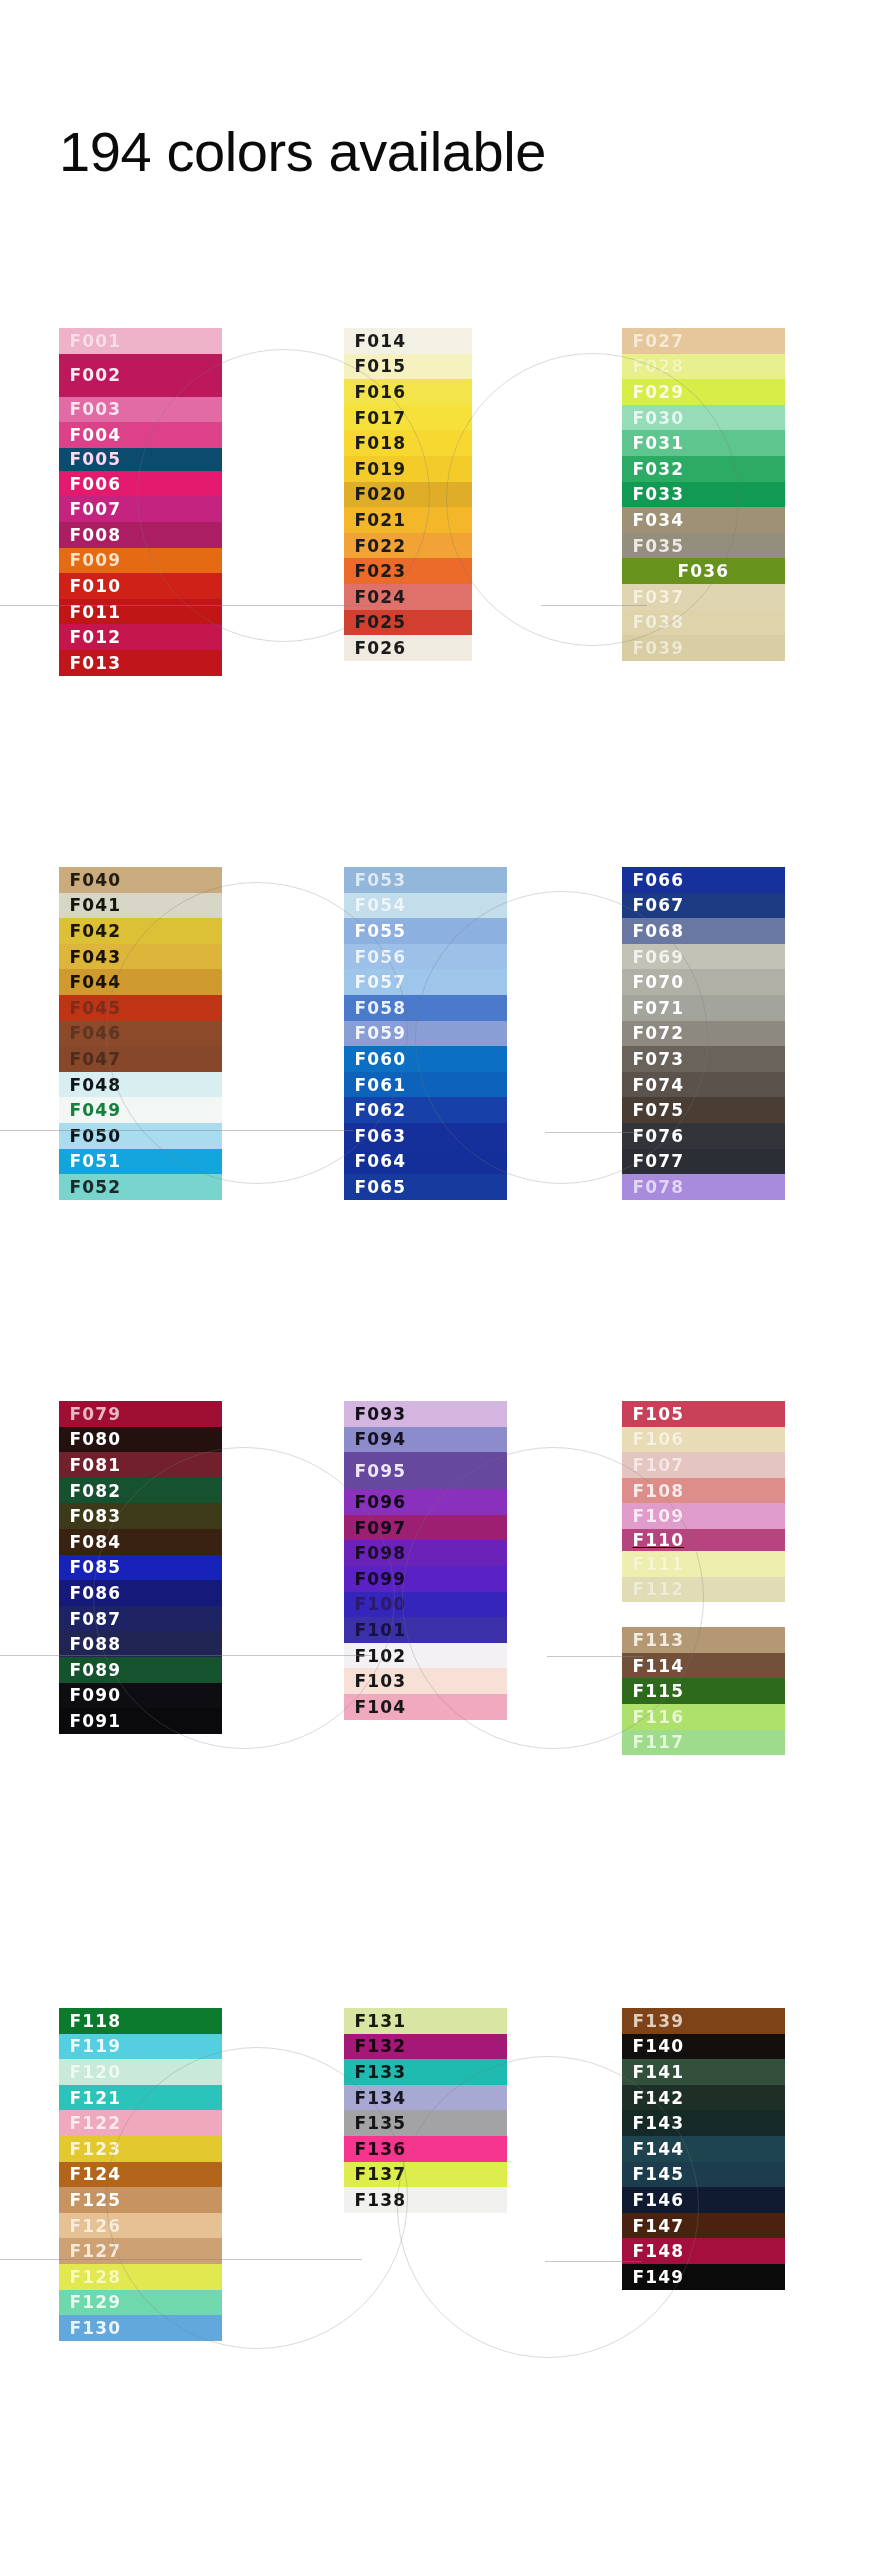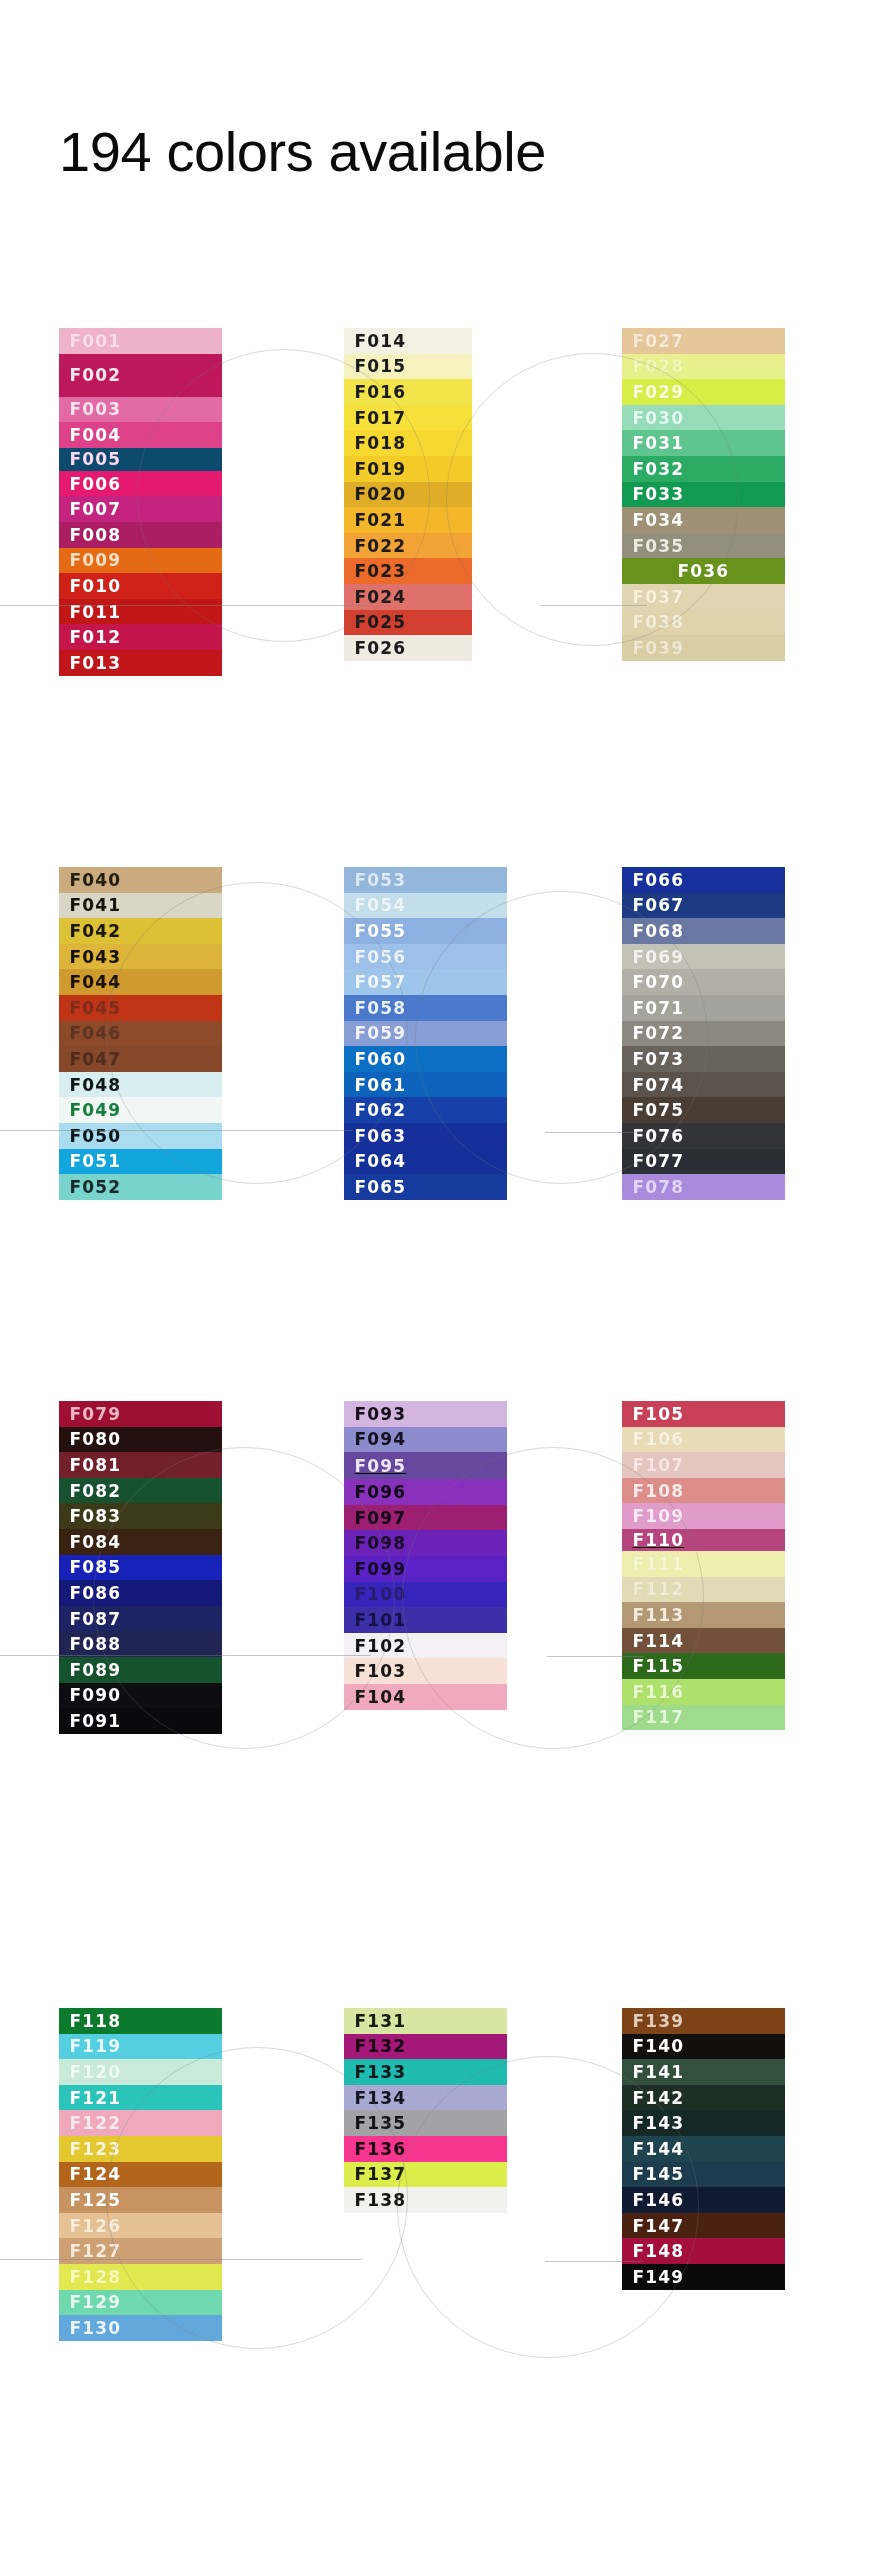--- a/index.html
+++ b/index.html
@@ -386,21 +386,21 @@
         <span style="color: rgb(255, 255, 255);">F091</span>
       </div>
     </div>
     <div class="swatch-block" style="left: 344px; top: 1401px; width: 163px; height: 307px;">
       <div class="swatch" style="height: 25.6px; background: rgb(211, 181, 224);">
         <span style="color: rgb(21, 16, 26);">F093</span>
       </div>
       <div class="swatch" style="height: 25.6px; background: rgb(140, 140, 205);">
         <span style="color: rgb(20, 18, 31);">F094</span>
       </div>
-      <div class="swatch" style="height: 27px; background: rgb(102, 72, 158); text-decoration: underline;">
+      <div class="swatch" style="height: 37px; background: rgb(102, 72, 158);">
         <span style="color: rgb(239, 231, 247);">F095</span>
       </div>
       <div class="swatch" style="height: 25.6px; background: rgb(137, 49, 188);">
         <span style="color: rgb(16, 10, 22);">F096</span>
       </div>
       <div class="swatch" style="height: 25.6px; background: rgb(156, 31, 114);">
         <span style="color: rgb(20, 8, 24);">F097</span>
       </div>
       <div class="swatch" style="height: 25.6px; background: rgb(106, 34, 185);">
         <span style="color: rgb(27, 13, 38);">F098</span>
@@ -442,21 +442,21 @@
       </div>
       <div class="swatch" style="height: 22px; background: rgb(182, 68, 127); text-decoration: underline;">
         <span style="color: rgb(255, 255, 255);">F110</span>
       </div>
       <div class="swatch" style="height: 25.6px; background: rgb(238, 238, 174);">
         <span style="color: rgb(246, 246, 210);">F111</span>
       </div>
       <div class="swatch" style="height: 25.6px; background: rgb(225, 220, 182);">
         <span style="color: rgb(239, 236, 214);">F112</span>
       </div>
-      <div class="swatch" style="height: 25.6px; background: rgb(180, 152, 116);">
+      <div class="swatch" style="height: 25.6px; background: rgb(180, 152, 116); margin-top: 25px;">
         <span style="color: rgb(242, 236, 224);">F113</span>
       </div>
       <div class="swatch" style="height: 25.6px; background: rgb(114, 80, 58);">
         <span style="color: rgb(255, 255, 255);">F114</span>
       </div>
       <div class="swatch" style="height: 25.6px; background: rgb(46, 106, 28);">
         <span style="color: rgb(255, 255, 255);">F115</span>
       </div>
       <div class="swatch" style="height: 25.6px; background: rgb(174, 224, 108);">
         <span style="color: rgb(232, 248, 207);">F116</span>

